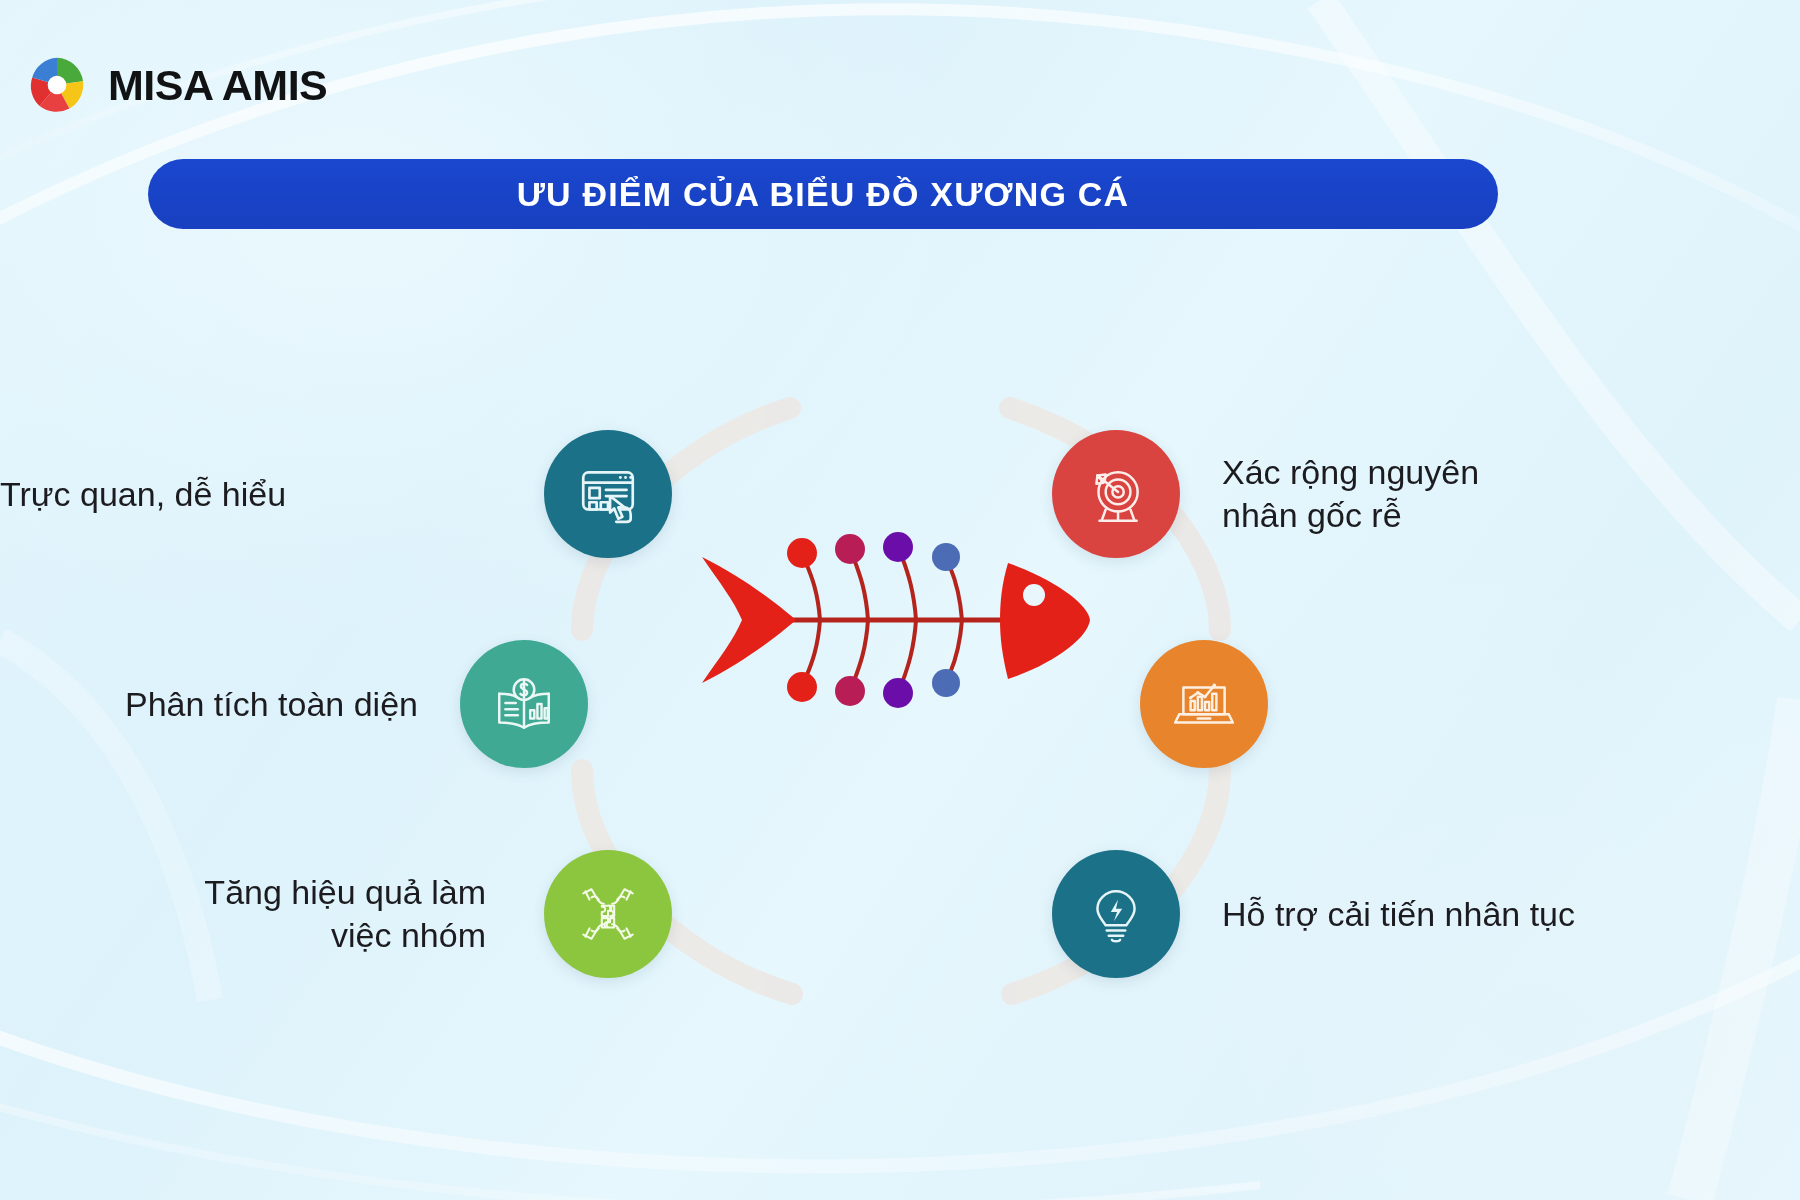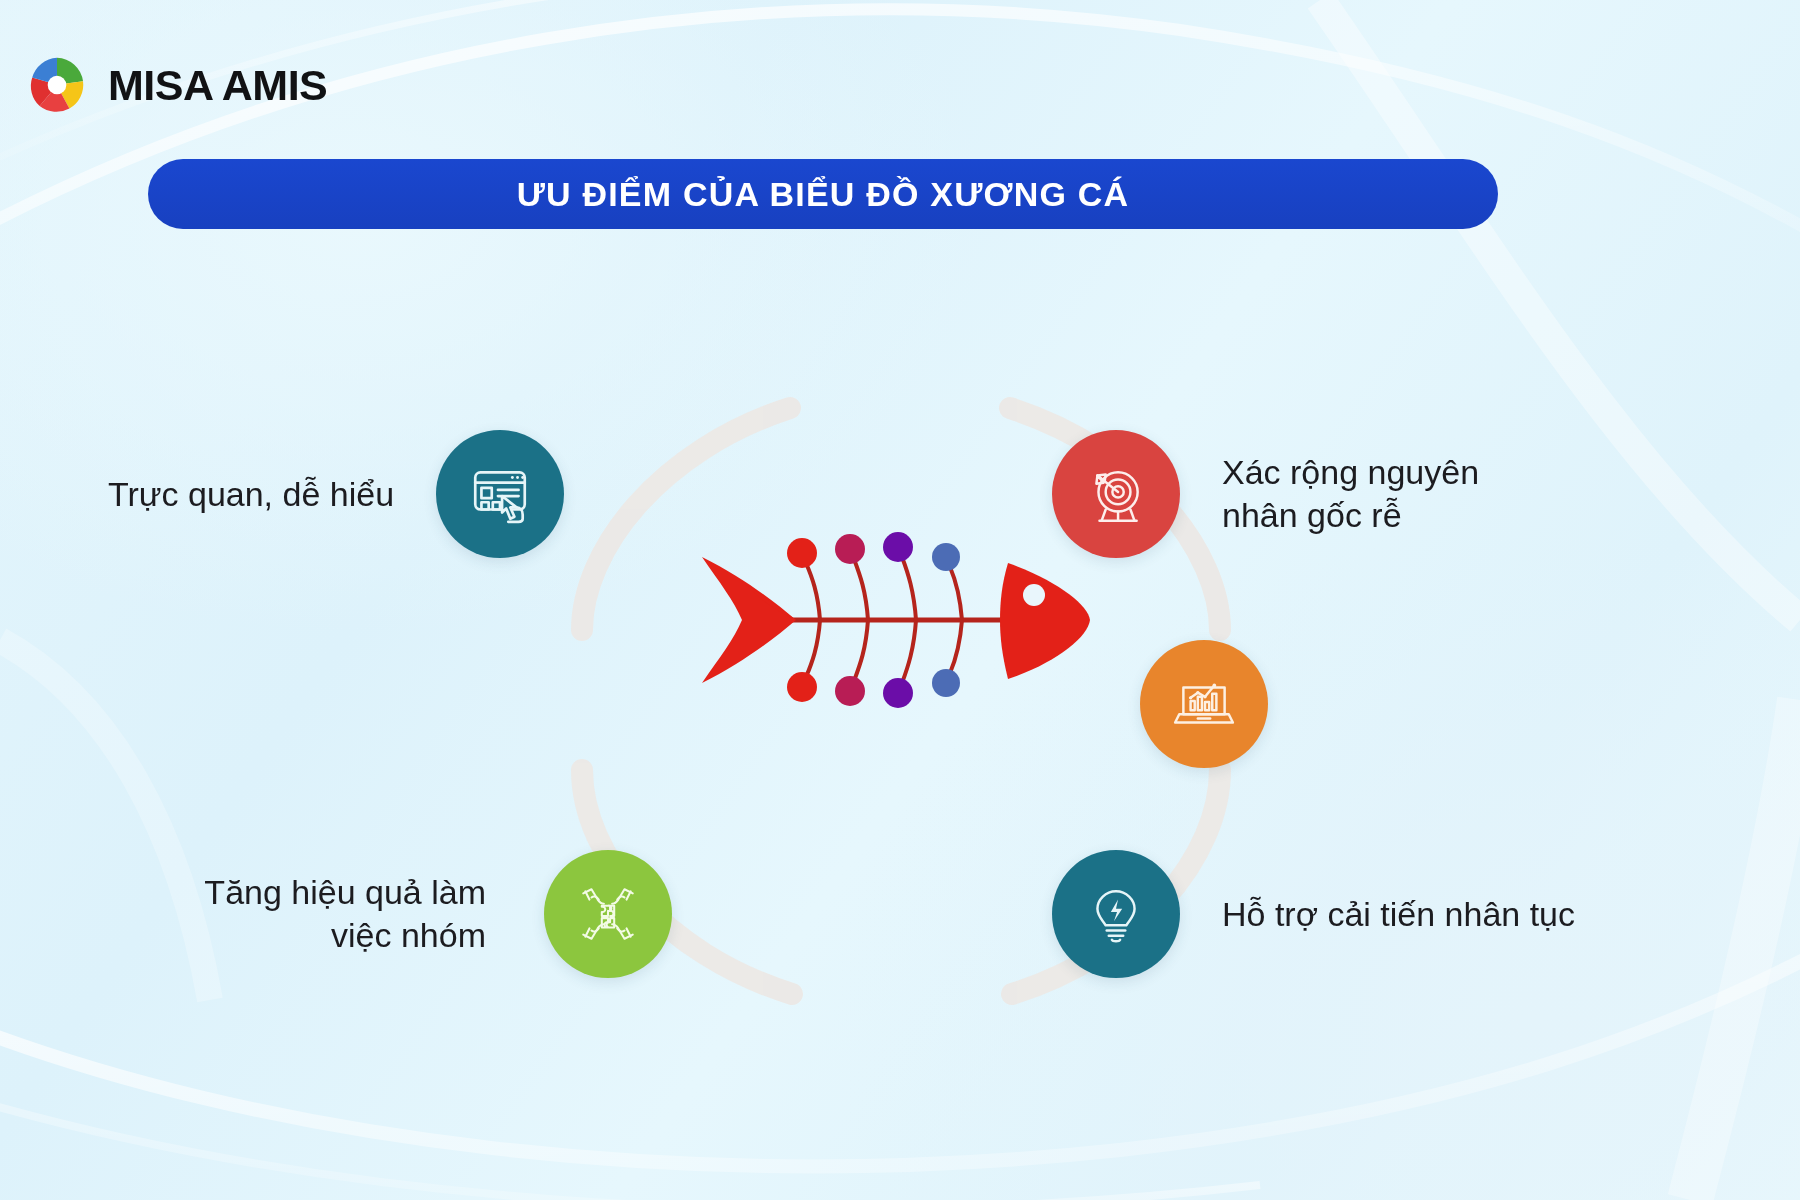--- a/index.html
+++ b/index.html
@@ -66,21 +66,21 @@
 
   .label {
     font-size:34px; color:#1c1c20; line-height:1.26;
     font-family:"Liberation Sans", sans-serif;
     white-space:pre-line;
   }
   .item.left  .label { text-align:right;  margin-right:42px; }
   .item.right .label { text-align:left;   margin-left:42px; }
 
   
-  #item-1 { left:0px;  top:130px; width:672px; justify-content:center; }
+  #item-1 { left:0px;  top:130px; width:672px; justify-content:space-between; }
   #item-2 { left:0px;  top:340px; width:588px; justify-content:flex-end; }
   #item-3 { left:0px;  top:550px; width:672px; justify-content:flex-end;gap:16px; }
 
   #item-4 { left:1052px; top:130px; }
   #item-5 { left:1140px; top:340px; }
   #item-6 { left:1052px; top:550px; }
 
   
   .fishbone { position:absolute; left:690px; top:205px; width:420px; height:230px; z-index:2; }
 </style>
@@ -192,20 +192,40 @@
         <line x1="30" y1="28" x2="50" y2="28"></line>
         <line x1="30" y1="34" x2="50" y2="34"></line>
         <rect x="14" y="40" width="7" height="7"></rect>
         <rect x="25" y="40" width="7" height="7"></rect>
         <path d="M34 34 L34 50 L38 46 L42 56 L46 54 L42 45 L48 45 Z" fill="#1B7187"></path>
         <path d="M48 45 C 52 45, 54 48, 54 52 L54 56 C 54 58, 52 59, 50 59 L40 59"></path>
       </svg>
     </div>
   </div>
 
+  <div class="item left" id="item-2">
+    <div class="label">Phân tích toàn diện</div>
+    <div class="bubble" style="background:#3FA993;">
+      <svg viewBox="0 0 64 64" fill="none" stroke="#eaf7f4" stroke-width="2.4" stroke-linecap="round" stroke-linejoin="round">
+        <path d="M8 22 L8 50 C 16 50, 26 51, 32 55 C 38 51, 48 50, 56 50 L56 22"></path>
+        <path d="M32 55 L32 28"></path>
+        <path d="M8 22 C 14 22, 22 23, 26 26"></path>
+        <path d="M56 22 C 50 22, 42 23, 38 26"></path>
+        <line x1="14" y1="31" x2="24" y2="31"></line>
+        <line x1="14" y1="37" x2="26" y2="37"></line>
+        <line x1="14" y1="43" x2="26" y2="43"></line>
+        <rect x="38" y="38" width="4" height="8"></rect>
+        <rect x="45" y="32" width="4" height="14"></rect>
+        <rect x="52" y="36" width="3" height="10"></rect>
+        <circle cx="32" cy="18" r="10" fill="#3FA993"></circle>
+        <path d="M35 13.5 C 34 12, 29 11.5, 29 15 C 29 18, 35 17.5, 35 20.8 C 35 24, 30 24, 28.6 22.2"></path>
+        <line x1="32" y1="9.5" x2="32" y2="26"></line>
+      </svg>
+    </div>
+  </div>
 
   <div class="item left" id="item-3">
     <div class="label">Tăng hiệu quả làm
 việc nhóm</div>
     <div class="bubble" style="background:#8CC63E;">
       <svg viewBox="0 0 64 64" fill="none" stroke="#f3fbe6" stroke-width="2" stroke-linecap="round" stroke-linejoin="round">
 
         <path d="M26 24 h6 a2.6 2.6 0 1 1 0 5 h-0 v5 h-6 v-4 a2.6 2.6 0 1 0 0-5 z"></path>
         <path d="M38 24 h-4 v5 a2.6 2.6 0 1 1 0 5 v0 h4 v-10 z"></path>
         <path d="M26 36 h6 v4 a2.6 2.6 0 1 0 0 5 h-6 v-9 z"></path>

